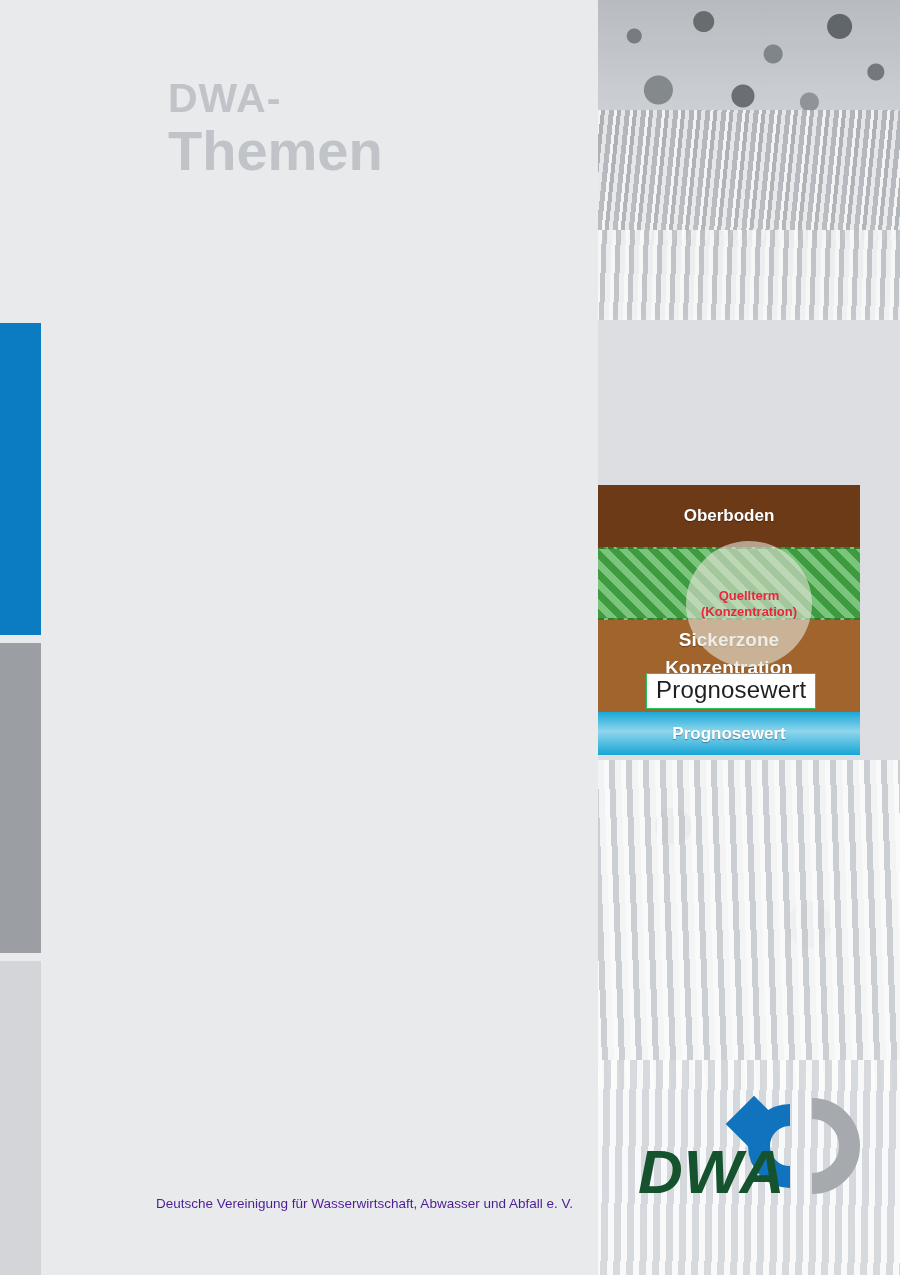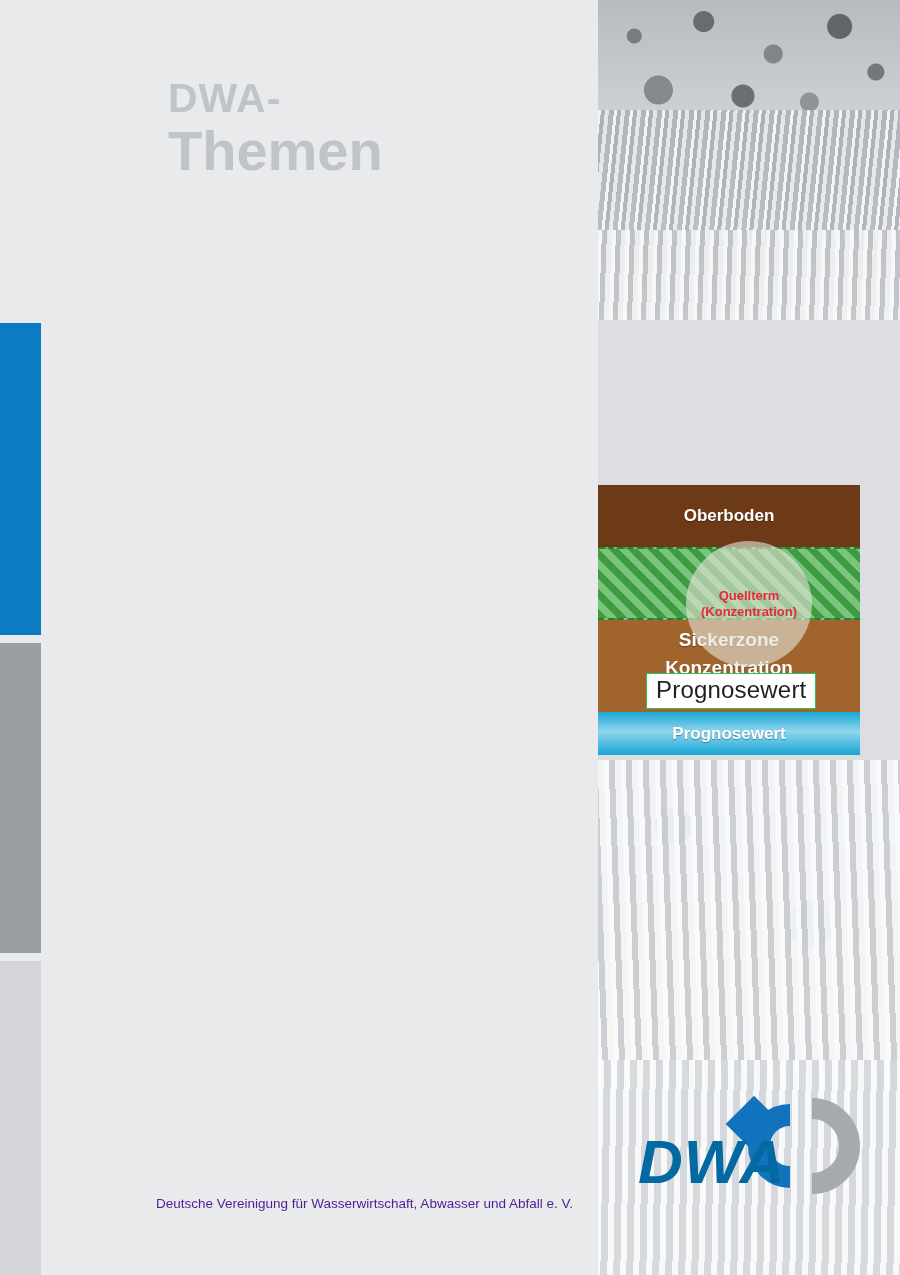--- a/index.html
+++ b/index.html
@@ -265,25 +265,25 @@
     left: 96px;
     top: 6px;
     width: 40px;
     height: 40px;
     background: #1173bd;
     transform: rotate(45deg);
   }
   .logo .letters {
     position: absolute;
     left: 0;
-    top: 28px;
+    top: 38px;
     font-size: 62px;
     font-weight: bold;
     font-style: italic;
-    color: #0369a1;
+    color: #14532d;
     letter-spacing: 1px;
   }
 
   
   .footer {
     position: absolute;
     left: 156px;
     top: 1196px;
     width: 430px;
     font-size: 13.5px;

